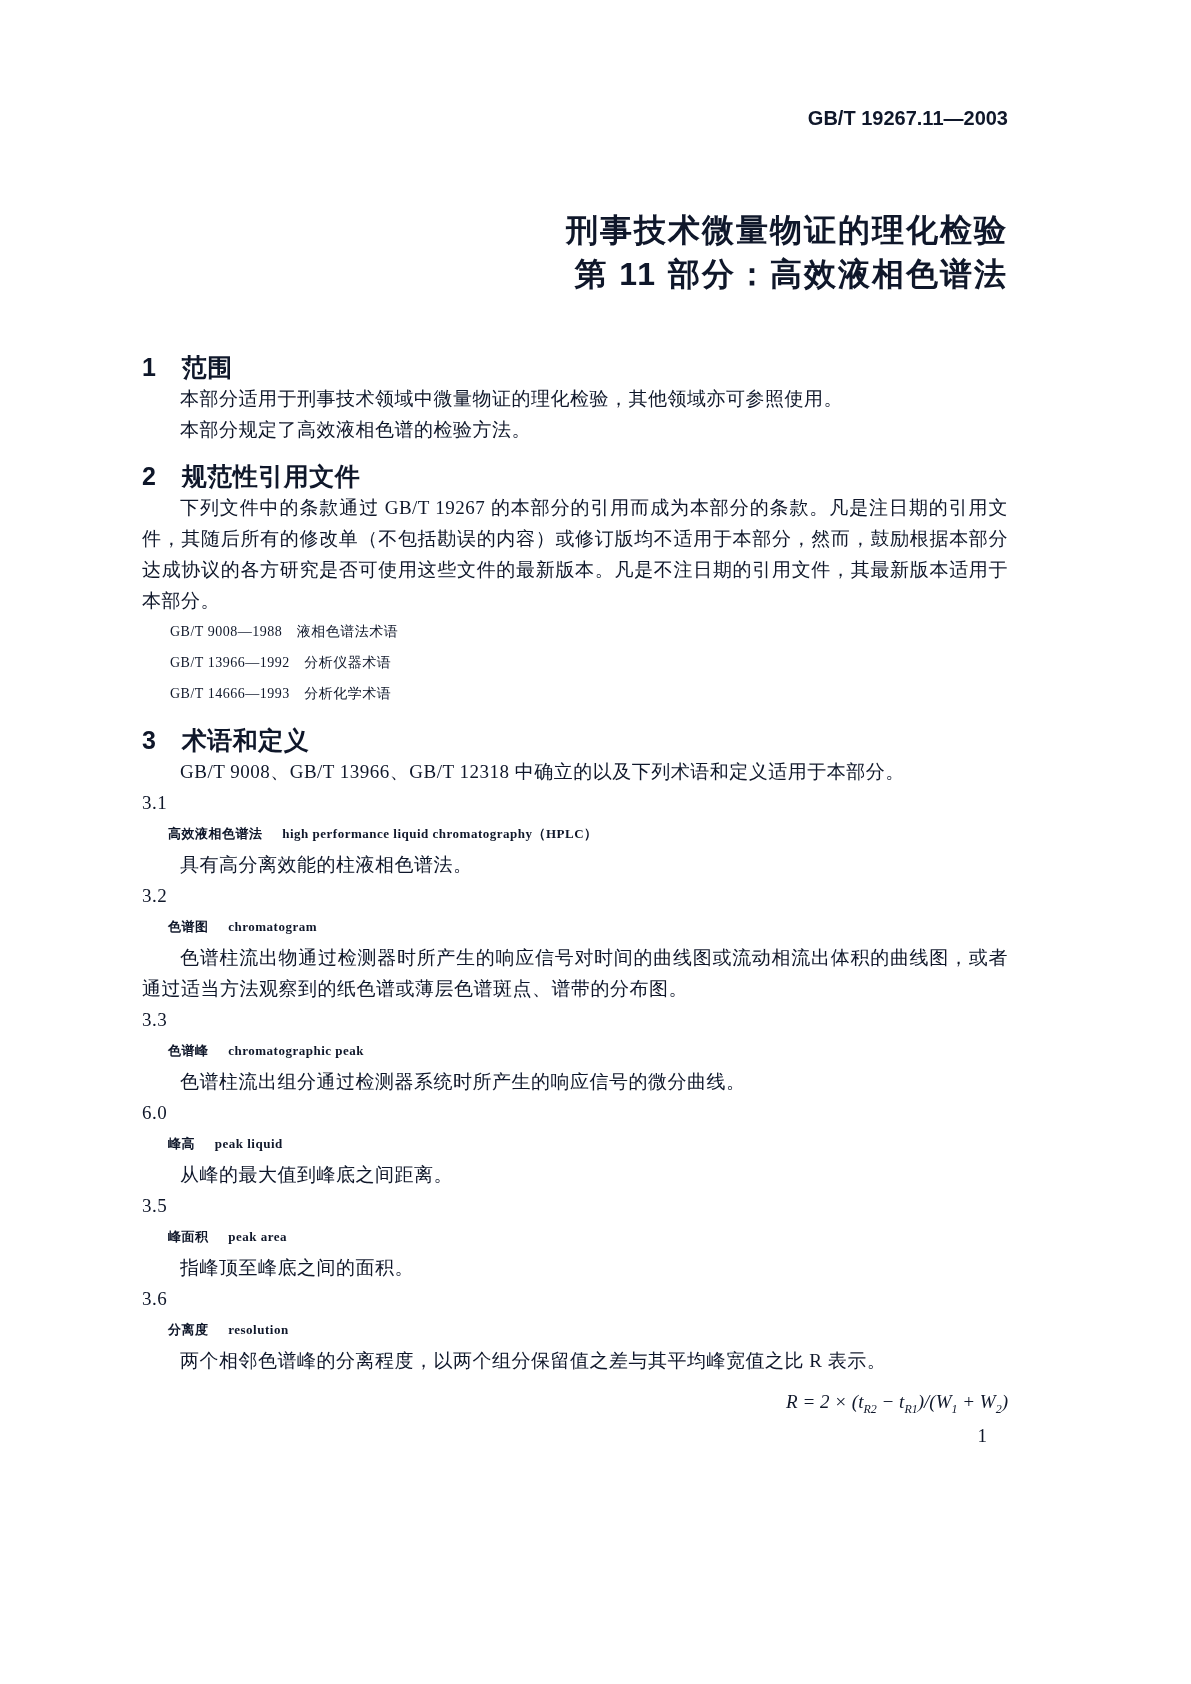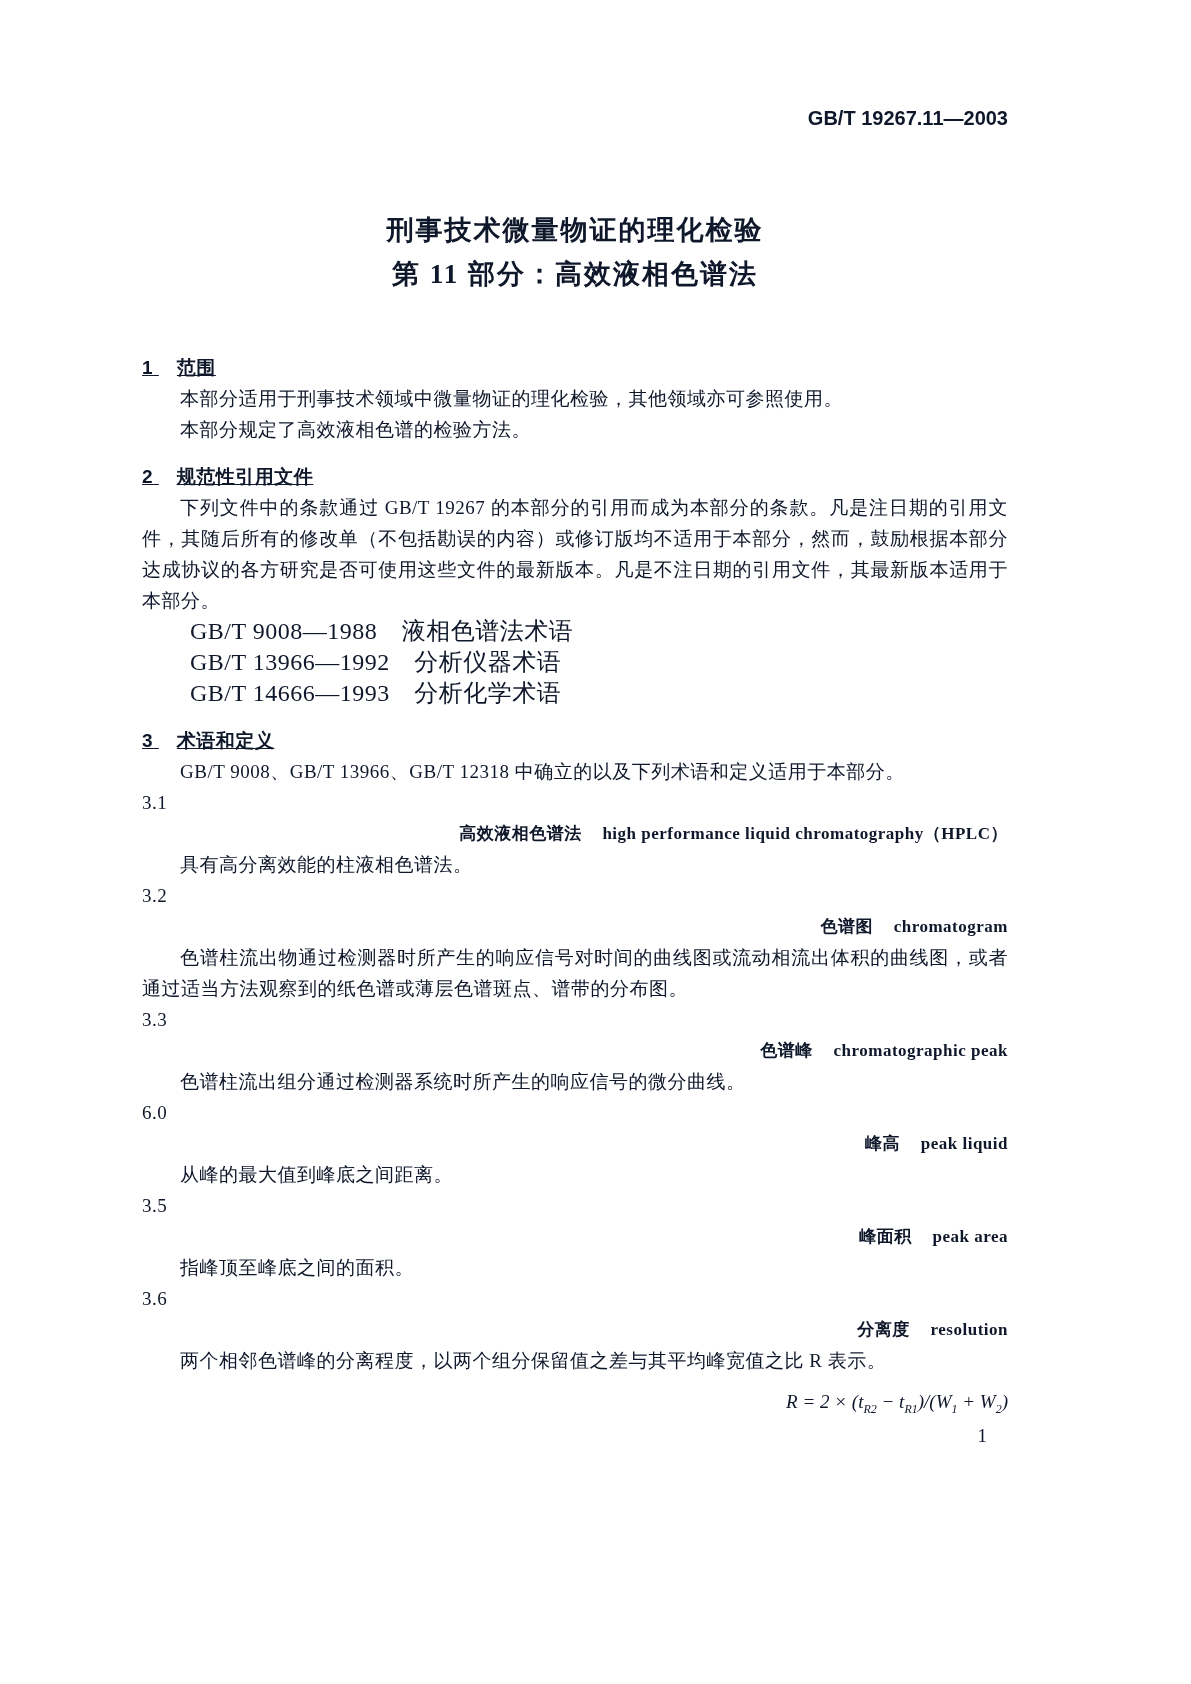--- a/index.html
+++ b/index.html
@@ -23,63 +23,61 @@
   .doc-header {
     padding-top: 106px;
     text-align: right;
     font-size: 20px;
     font-weight: bold;
     line-height: 24px;
     font-family: "Liberation Sans", "DejaVu Sans", sans-serif;
   }
   .doc-title {
     margin-top: 78px;
-    text-align: center;
-    font-family: Liberation Serif, serif;
+    text-align: right;
+    font-family: Liberation Sans, sans-serif;
     font-weight: bold;
-    font-size: 27px;
+    font-size: 32px;
     line-height: 44px;
     letter-spacing: 2px;
   }
   .sec-heading {
     font-family: "Liberation Sans", "DejaVu Sans", sans-serif;
     font-weight: bold;
-    font-size: 19px;
+    font-size: 25px;
     line-height: 31px;
     letter-spacing: 0.5px;
-    text-decoration: underline;
   }
   .sec-heading .sec-title { margin-left: 18px; }
   .mt-first { margin-top: 56px; }
   .mt-sec { margin-top: 16px; }
   .para {
     font-size: 19px;
     line-height: 31px;
     letter-spacing: 0.5px;
     text-indent: 2em;
     text-align: justify;
   }
   .ref-item {
-    font-size: 24px;
+    font-size: 14px;
     line-height: 31px;
     letter-spacing: 0.5px;
     padding-left: 2em;
   }
   .term-num {
     font-size: 19px;
     line-height: 31px;
     letter-spacing: 0.5px;
   }
   .term-title {
-    font-size: 17px;
+    font-size: 13px;
     line-height: 31px;
     padding-left: 2em;
     font-weight: bold;
     letter-spacing: 0.5px;
-    text-align: right;
   }
   .term-title .cn { font-family: "Liberation Sans", "DejaVu Sans", sans-serif; }
   .term-title .en { font-family: "Liberation Serif", "DejaVu Serif", serif; margin-left: 16px; }
   .formula {
     margin-top: 10px;
     text-align: right;
     font-style: italic;
     font-size: 19px;
     line-height: 31px;
     font-family: "Liberation Serif", "DejaVu Serif", serif;

